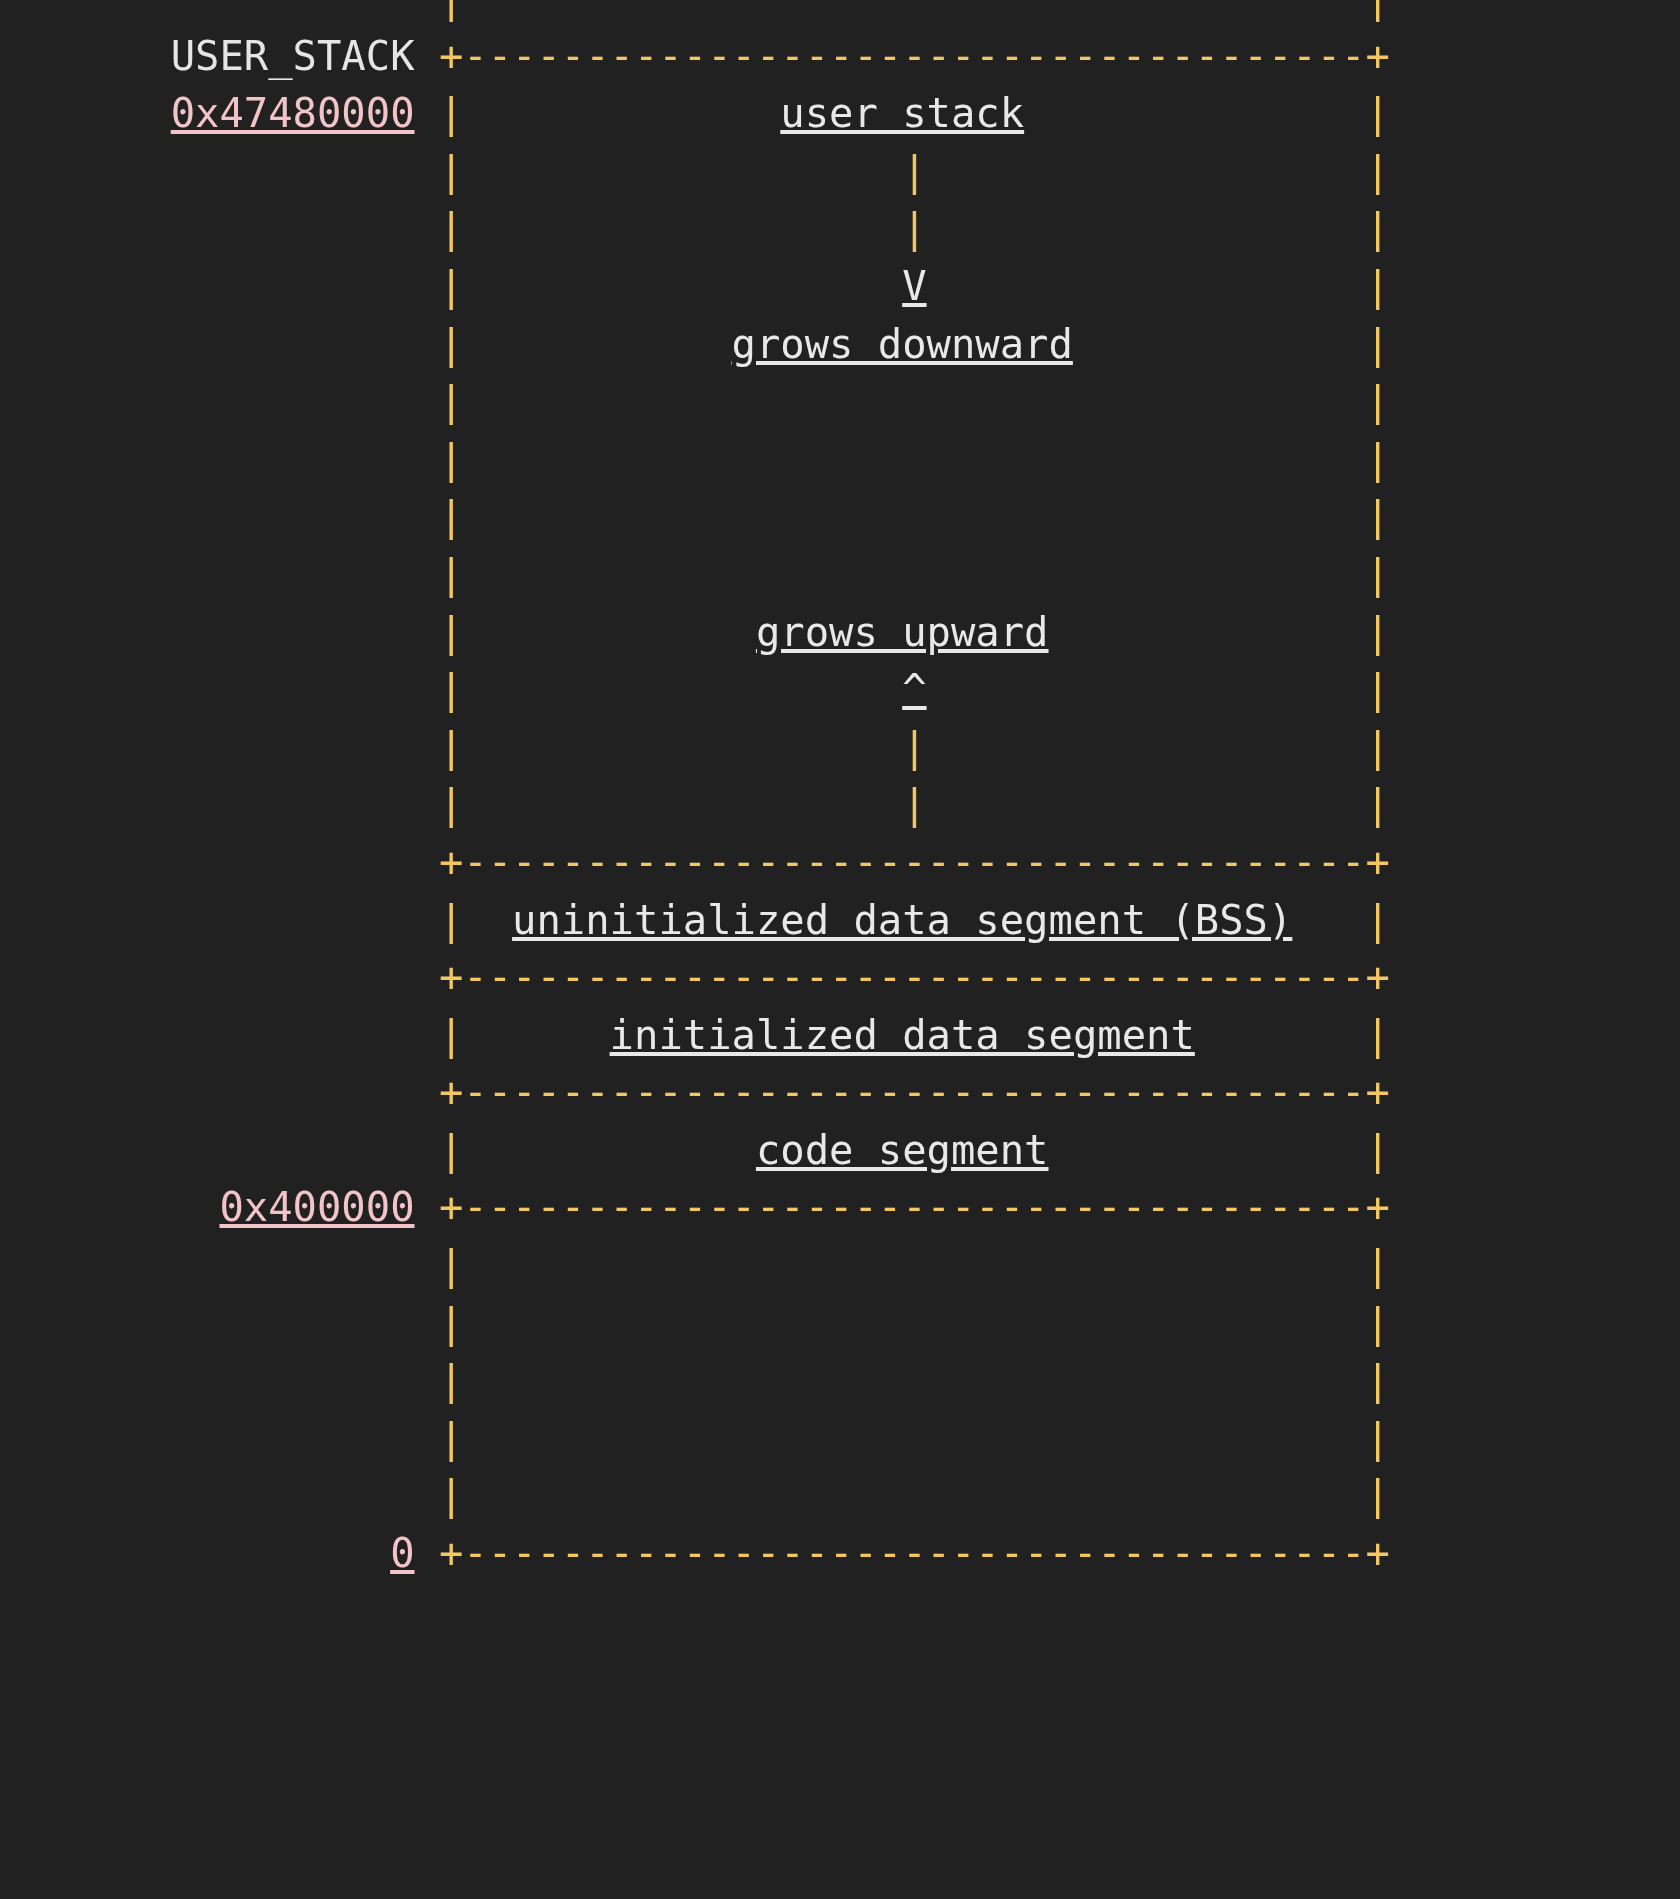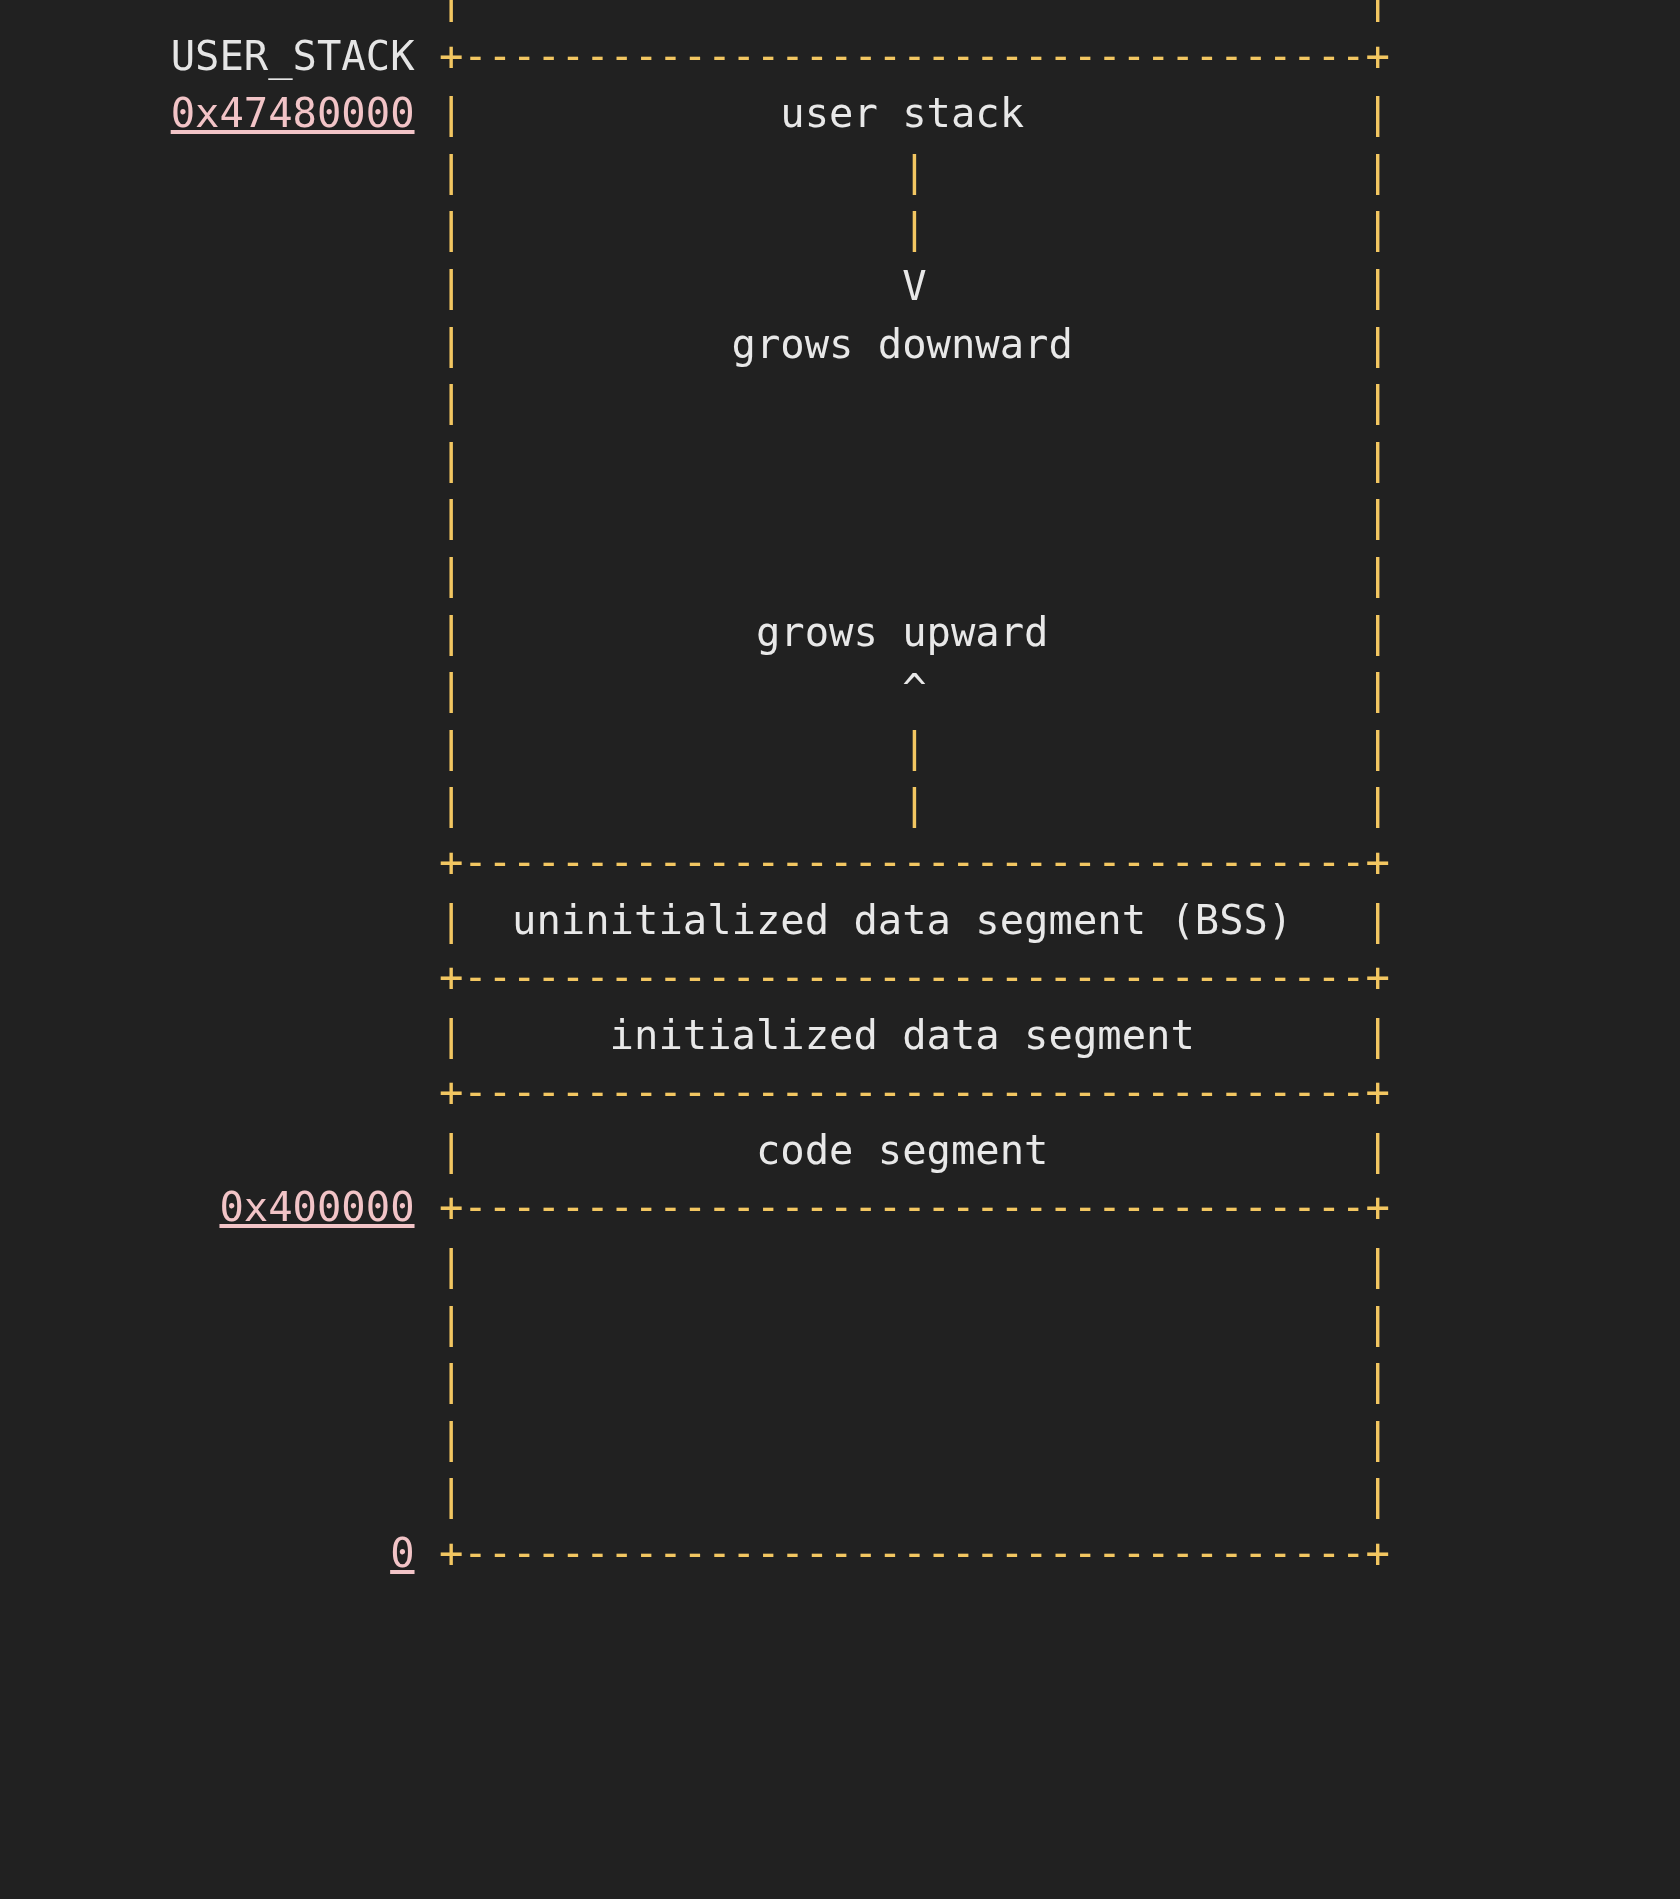--- a/index.html
+++ b/index.html
@@ -40,21 +40,21 @@
   .row {
     height: 57.6px;
     white-space: pre;
     display: block;
   }
 
   
   .gutter   { color: #f2c4c7; text-decoration: underline; }      
   .sym      { color: #e5e5e5; }      
   .rule     { color: #f2c661; }      
-  .txt      { color: #e8e8e8; }      
+  .txt      { color: #e8e8e8; text-decoration: underline; }      
   .pad      { color: transparent; }  
 </style>
 </head>
 <body>
 
 <div id="diagram">
   <div class="art" id="art"><span class="row"><span class="pad">                 </span><span class="pad"> </span><span class="rule">|</span><span class="pad">                  </span><span class="pad">                   </span><span class="rule">|</span></span><span class="row"><span class="pad">       </span><span class="sym">USER_STACK</span><span class="pad"> </span><span class="rule">+-------------------------------------+</span></span><span class="row"><span class="pad">       </span><span class="gutter">0x47480000</span><span class="pad"> </span><span class="rule">|</span><span class="pad">             </span><span class="txt">user stack</span><span class="pad">              </span><span class="rule">|</span></span><span class="row"><span class="pad">                 </span><span class="pad"> </span><span class="rule">|</span><span class="pad">                  </span><span class="rule">|</span><span class="pad">                  </span><span class="rule">|</span></span><span class="row"><span class="pad">                 </span><span class="pad"> </span><span class="rule">|</span><span class="pad">                  </span><span class="rule">|</span><span class="pad">                  </span><span class="rule">|</span></span><span class="row"><span class="pad">                 </span><span class="pad"> </span><span class="rule">|</span><span class="pad">                  </span><span class="txt">V</span><span class="pad">                  </span><span class="rule">|</span></span><span class="row"><span class="pad">                 </span><span class="pad"> </span><span class="rule">|</span><span class="pad">           </span><span class="txt">grows downward</span><span class="pad">            </span><span class="rule">|</span></span><span class="row"><span class="pad">                 </span><span class="pad"> </span><span class="rule">|</span><span class="pad">                  </span><span class="pad">                   </span><span class="rule">|</span></span><span class="row"><span class="pad">                 </span><span class="pad"> </span><span class="rule">|</span><span class="pad">                  </span><span class="pad">                   </span><span class="rule">|</span></span><span class="row"><span class="pad">                 </span><span class="pad"> </span><span class="rule">|</span><span class="pad">                  </span><span class="pad">                   </span><span class="rule">|</span></span><span class="row"><span class="pad">                 </span><span class="pad"> </span><span class="rule">|</span><span class="pad">                  </span><span class="pad">                   </span><span class="rule">|</span></span><span class="row"><span class="pad">                 </span><span class="pad"> </span><span class="rule">|</span><span class="pad">            </span><span class="txt">grows upward</span><span class="pad">             </span><span class="rule">|</span></span><span class="row"><span class="pad">                 </span><span class="pad"> </span><span class="rule">|</span><span class="pad">                  </span><span class="txt">^</span><span class="pad">                  </span><span class="rule">|</span></span><span class="row"><span class="pad">                 </span><span class="pad"> </span><span class="rule">|</span><span class="pad">                  </span><span class="rule">|</span><span class="pad">                  </span><span class="rule">|</span></span><span class="row"><span class="pad">                 </span><span class="pad"> </span><span class="rule">|</span><span class="pad">                  </span><span class="rule">|</span><span class="pad">                  </span><span class="rule">|</span></span><span class="row"><span class="pad">                 </span><span class="pad"> </span><span class="rule">+-------------------------------------+</span></span><span class="row"><span class="pad">                 </span><span class="pad"> </span><span class="rule">|</span><span class="pad">  </span><span class="txt">uninitialized data segment (BSS)</span><span class="pad">   </span><span class="rule">|</span></span><span class="row"><span class="pad">                 </span><span class="pad"> </span><span class="rule">+-------------------------------------+</span></span><span class="row"><span class="pad">                 </span><span class="pad"> </span><span class="rule">|</span><span class="pad">      </span><span class="txt">initialized data segment</span><span class="pad">       </span><span class="rule">|</span></span><span class="row"><span class="pad">                 </span><span class="pad"> </span><span class="rule">+-------------------------------------+</span></span><span class="row"><span class="pad">                 </span><span class="pad"> </span><span class="rule">|</span><span class="pad">            </span><span class="txt">code segment</span><span class="pad">             </span><span class="rule">|</span></span><span class="row"><span class="pad">         </span><span class="gutter">0x400000</span><span class="pad"> </span><span class="rule">+-------------------------------------+</span></span><span class="row"><span class="pad">                 </span><span class="pad"> </span><span class="rule">|</span><span class="pad">                  </span><span class="pad">                   </span><span class="rule">|</span></span><span class="row"><span class="pad">                 </span><span class="pad"> </span><span class="rule">|</span><span class="pad">                  </span><span class="pad">                   </span><span class="rule">|</span></span><span class="row"><span class="pad">                 </span><span class="pad"> </span><span class="rule">|</span><span class="pad">                  </span><span class="pad">                   </span><span class="rule">|</span></span><span class="row"><span class="pad">                 </span><span class="pad"> </span><span class="rule">|</span><span class="pad">                  </span><span class="pad">                   </span><span class="rule">|</span></span><span class="row"><span class="pad">                 </span><span class="pad"> </span><span class="rule">|</span><span class="pad">                  </span><span class="pad">                   </span><span class="rule">|</span></span><span class="row"><span class="pad">                </span><span class="gutter">0</span><span class="pad"> </span><span class="rule">+-------------------------------------+</span></span></div>
 </div>
 
 </body></html>

